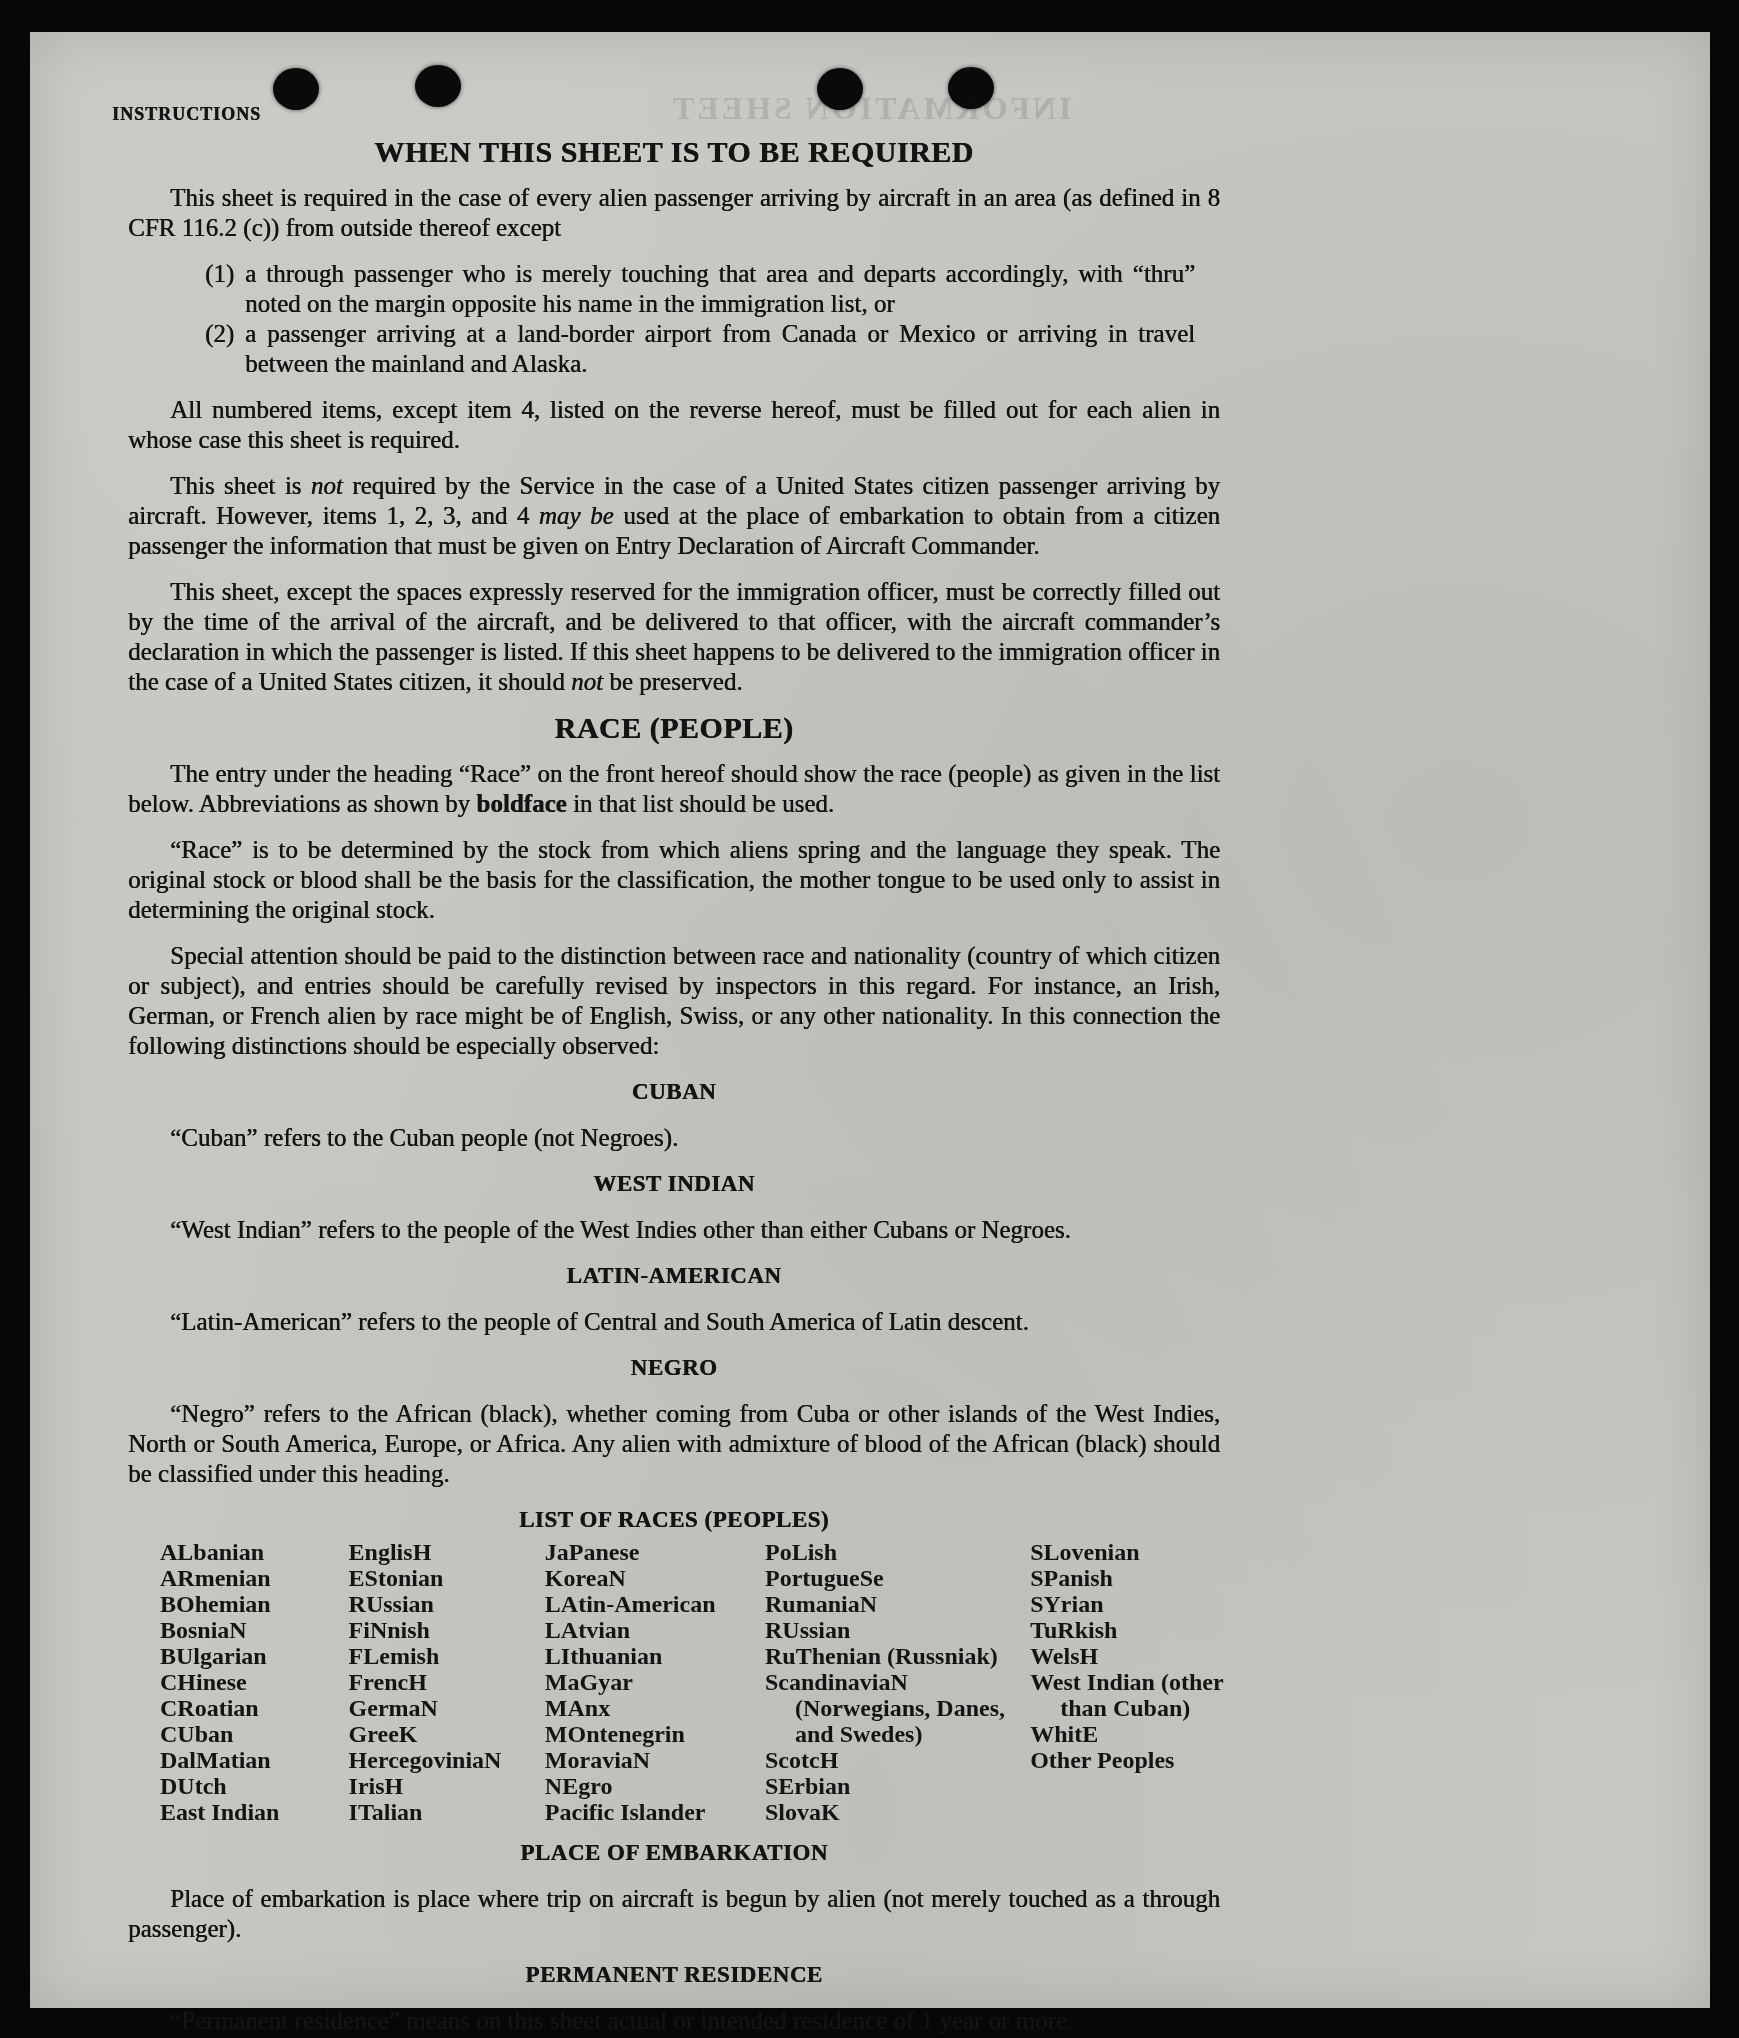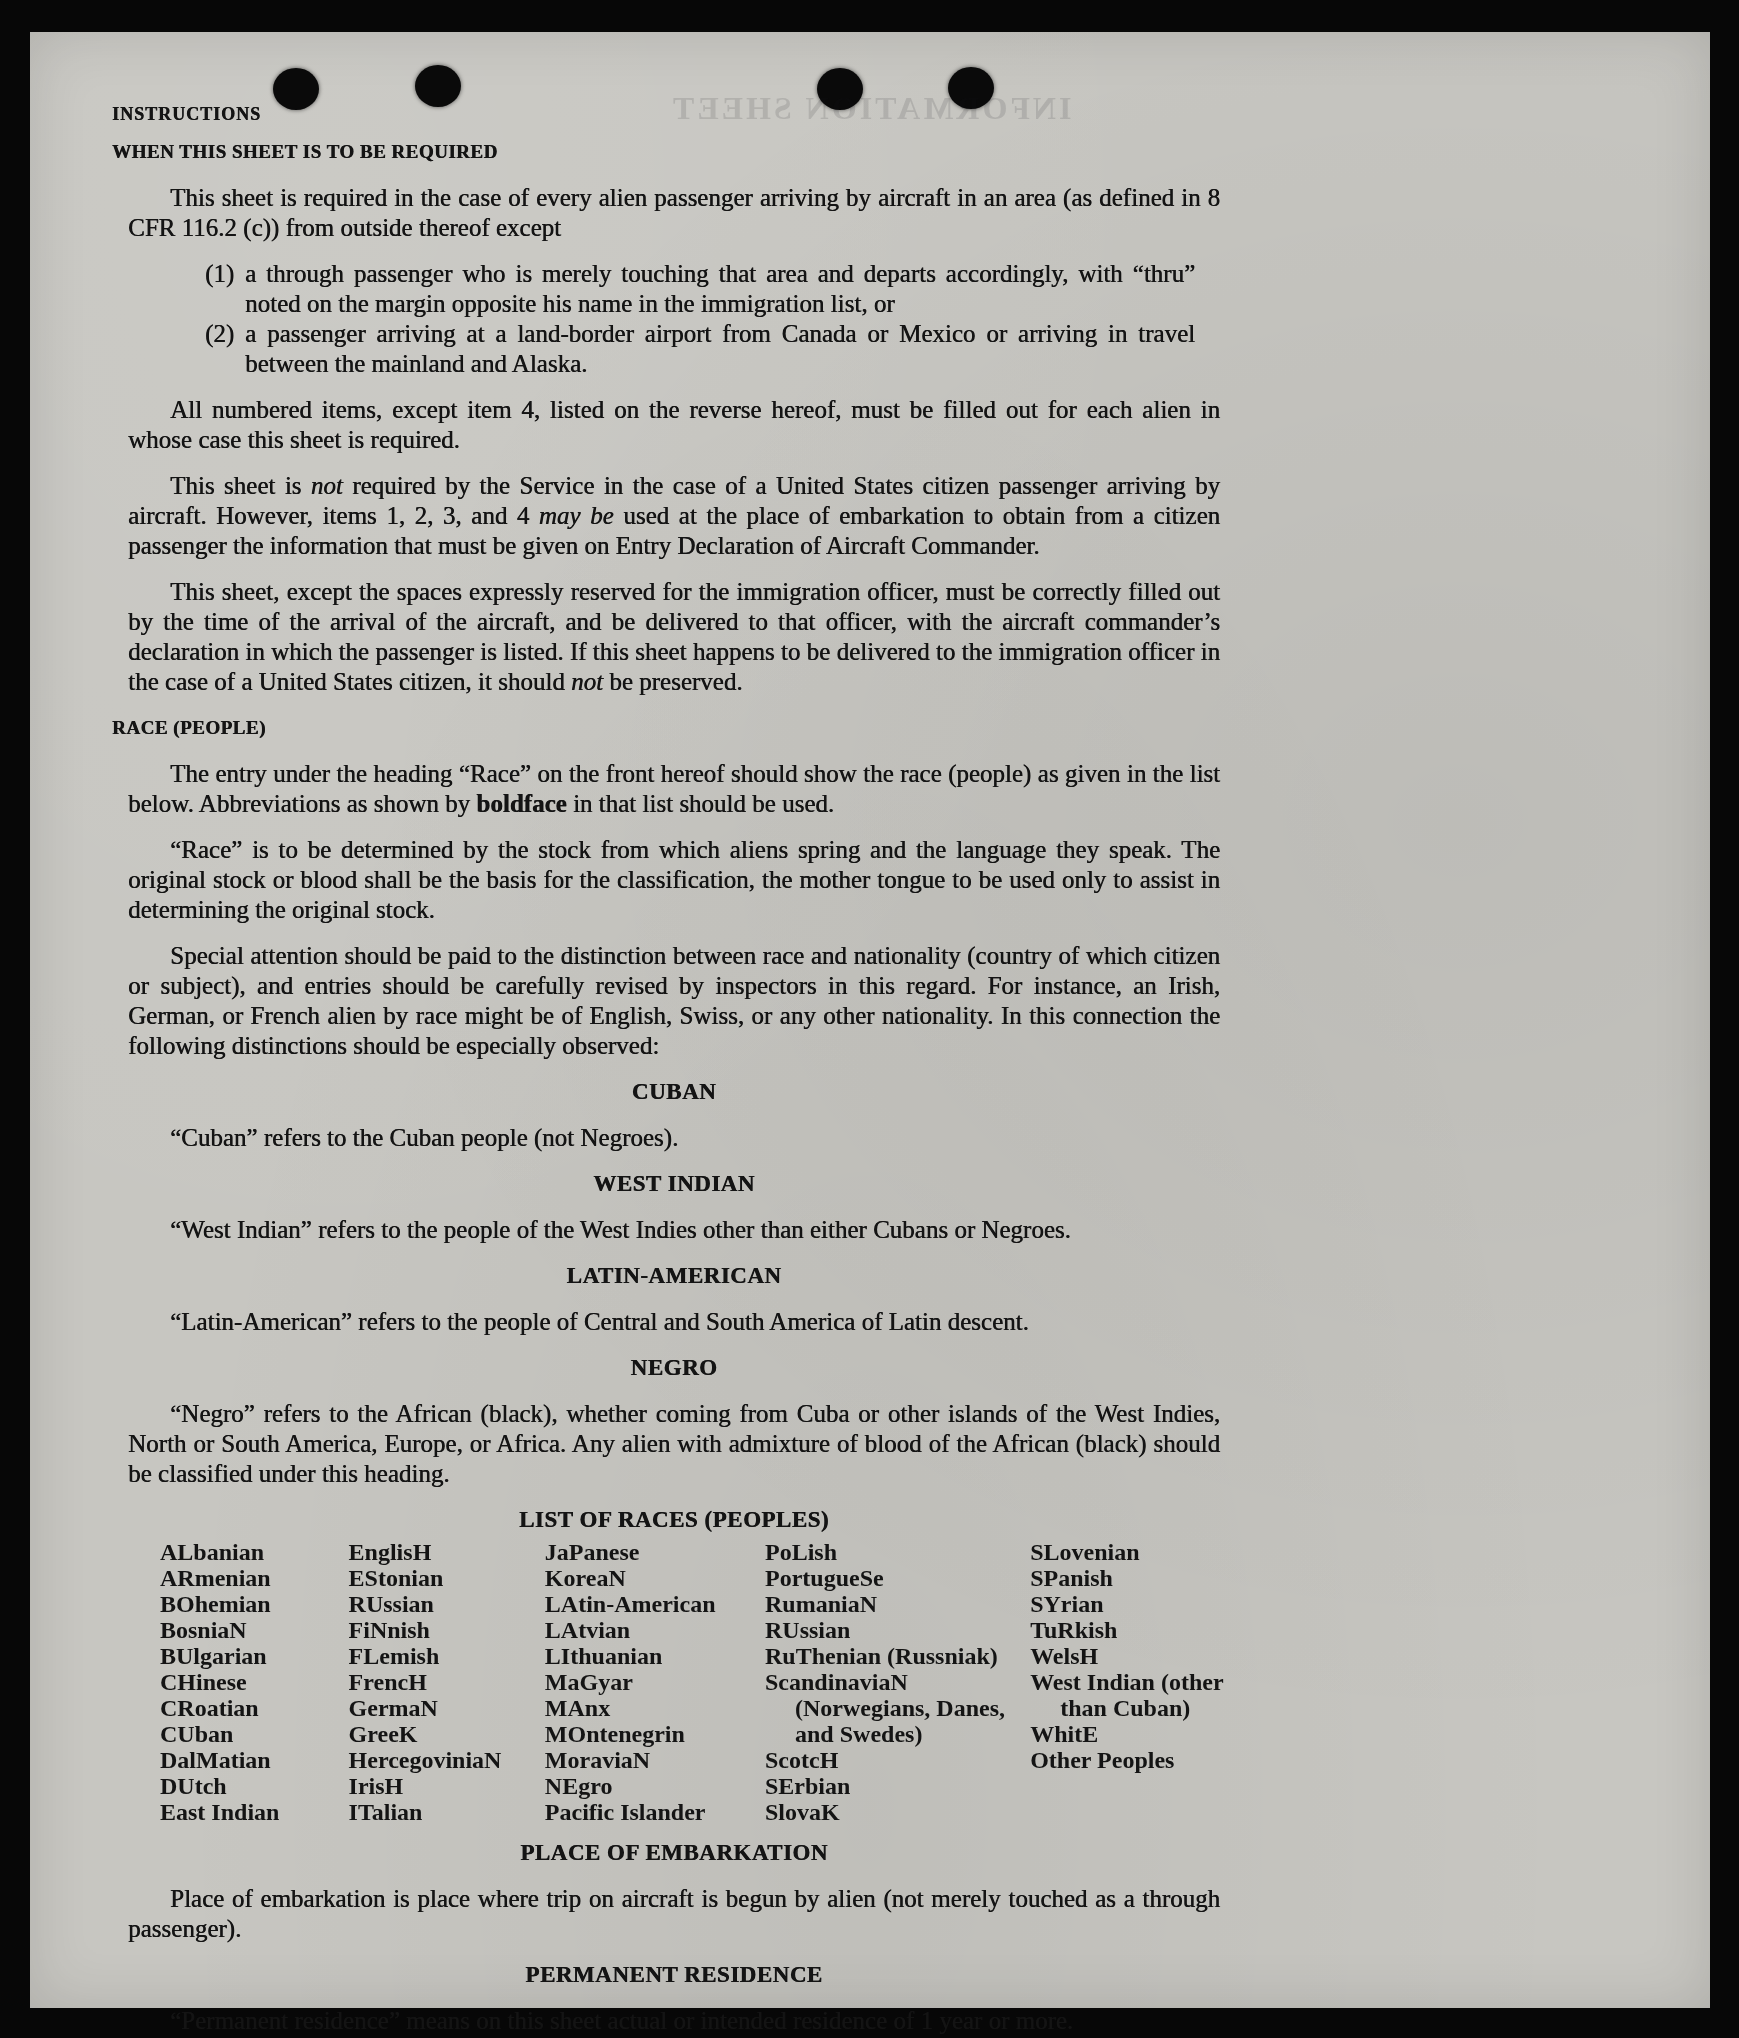--- a/index.html
+++ b/index.html
@@ -47,22 +47,22 @@
     text-align:justify;
     text-shadow:0.5px 0 0 currentColor;
   }
   .title {
     font-size:18px;
     font-weight:bold;
     letter-spacing:1px;
     margin:3px 0 4px 0;
   }
   .heading {
-    text-align:left;
-    font-size:19px;
+    text-align:center;
+    font-size:30px;
     font-weight:bold;
     letter-spacing:0.5px;
     margin:8px 0 4px 0;
   }
   .sub-heading {
     text-align:center;
     font-size:23px;
     font-weight:bold;
     letter-spacing:0.5px;
     margin:13px 0 6px 0;

